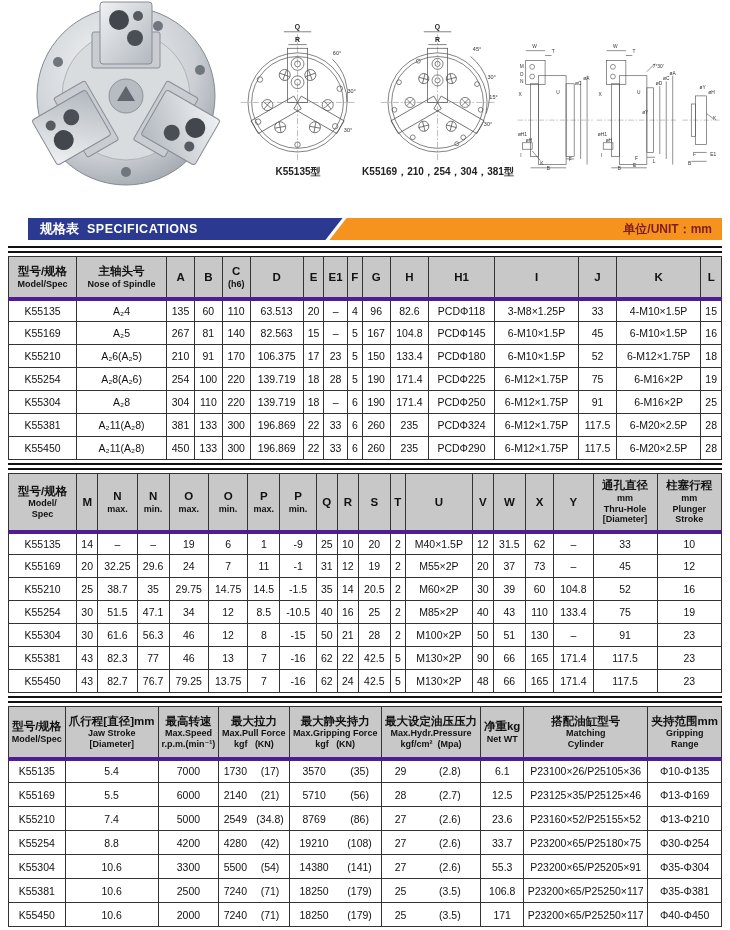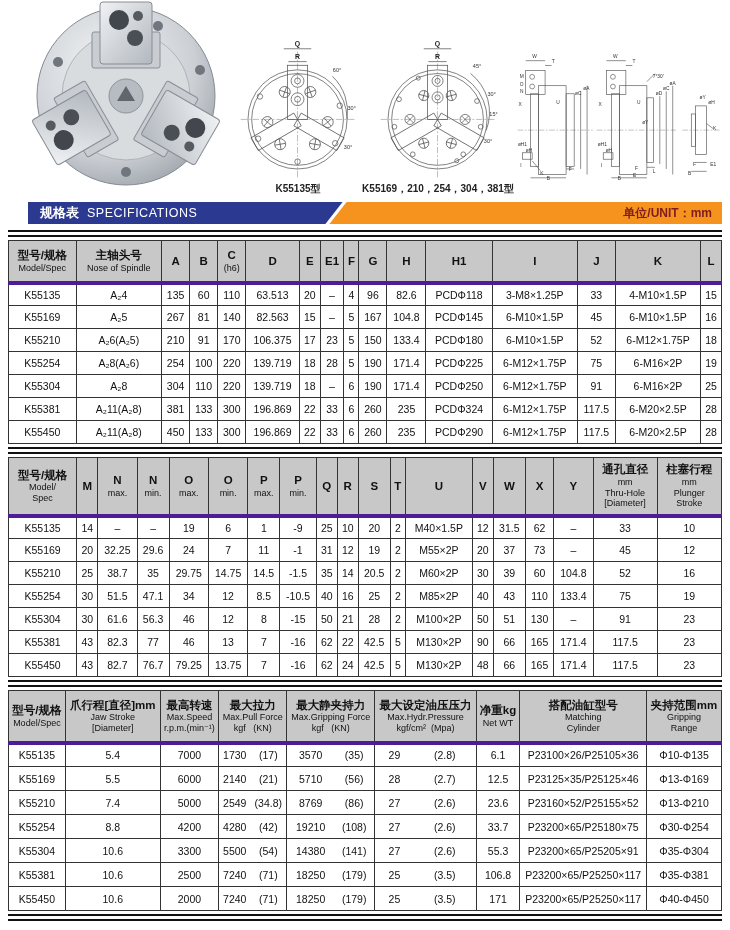--- a/index.html
+++ b/index.html
@@ -1,49 +1,49 @@
 <!DOCTYPE html>
 <html><head>
 <meta charset="utf-8">
 <style>
   *{margin:0;padding:0;box-sizing:border-box}
   html,body{background:#fff}
   body{width:730px;height:930px;overflow:hidden;font-family:"Liberation Sans","DejaVu Sans",sans-serif;color:#111}
   .page{padding:0 8px}
   
-  .top{height:196px;display:flex;align-items:flex-end}
+  .top{height:196px;display:flex;align-items:flex-start}
   .photo{width:228px;height:196px;flex:0 0 auto}
   .fig{display:flex;flex-direction:column;align-items:center}
   .fig1{width:128px;padding-top:18px}
   .fig2{width:168px;padding-top:18px}
   .figsec{flex:1;padding-top:26px}
   .caption{font-size:10px;font-weight:bold;color:#222;text-align:center;margin-top:2px;white-space:nowrap}
   svg .ln{stroke:#555;stroke-width:.8;fill:none}
   svg .cl{stroke:#888;stroke-width:.6;stroke-dasharray:7 2 2 2;fill:none}
   svg text.dim{font-size:6px;fill:#333;text-anchor:middle;font-weight:normal}
   svg text.lab{font-size:7.5px;fill:#222;text-anchor:middle;font-weight:bold}
   
-  .bar{position:relative;height:22px;background:#F6921E;margin:6px 0 6px 20px;display:flex;align-items:center}
+  .bar{position:relative;height:22px;background:#F6921E;margin:22px 0 6px 20px;display:flex;align-items:center}
   .bar-title{position:absolute;left:0;top:0;height:100%;width:318px;background:#2B3990;
      clip-path:polygon(0 0,100% 0,calc(100% - 18px) 100%,0 100%);
      display:flex;align-items:center;padding-left:12px;gap:8px}
   .bar-title .zh{color:#fff;font-size:13px;font-weight:bold}
-  .bar-title .en{color:#fff;font-size:12.5px;font-weight:normal;letter-spacing:.5px}
+  .bar-title .en{color:#fff;font-size:12.5px;font-weight:bold;letter-spacing:.5px}
   .stripe{position:absolute;left:306px;top:0;height:100%;width:4px;background:#fff;transform:skewX(-38deg)}
   .bar-unit{margin-left:auto;padding-right:10px;color:#7f1d1d;font-size:12px;font-weight:bold}
   
   .hrule{height:7px;border-top:2px solid #111;border-bottom:2px solid #111;margin:3px 0}
   
   table{border-collapse:collapse;width:100%}
   th,td{border:1px solid #333;text-align:center;vertical-align:middle;padding:0 2px}
   th{background:#c8c8c8}
   thead th{border-bottom:4px solid #4c1d95}
   td{font-size:10.5px;color:#111;background:#fff;white-space:nowrap}
   .h-zh{font-size:11.5px;font-weight:bold;line-height:1.25}
-  .h-en{font-size:9px;font-weight:normal;line-height:1.2}
+  .h-en{font-size:9px;font-weight:bold;line-height:1.2}
   .pair-l{border-right:none}
   .pair-r{border-left:none}
   #t1 thead tr{height:42px}  #t1 tbody tr{height:23px}
   #t2 thead tr{height:58px}  #t2 tbody tr{height:23px}
   #t3 thead tr{height:52px}  #t3 tbody tr{height:24px}
 </style>
 </head>
 <body>
 
 <div class="page">

